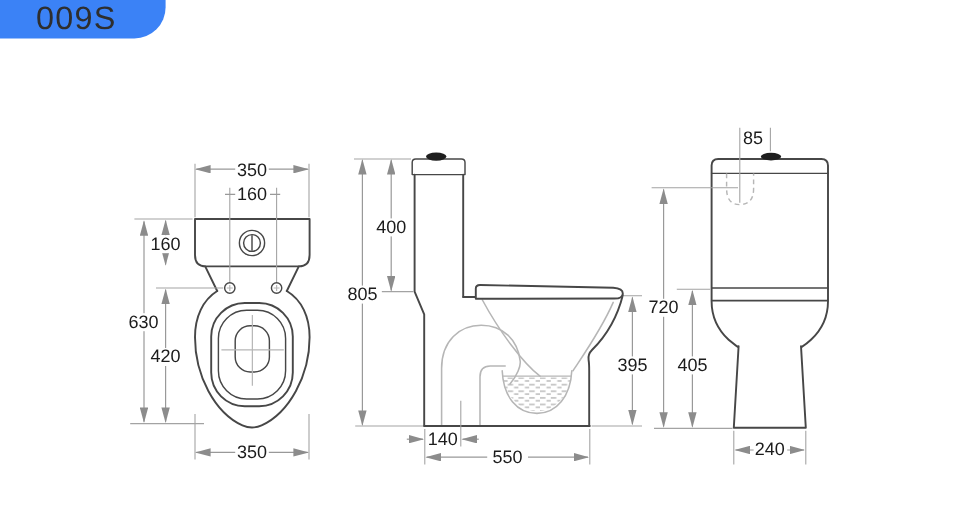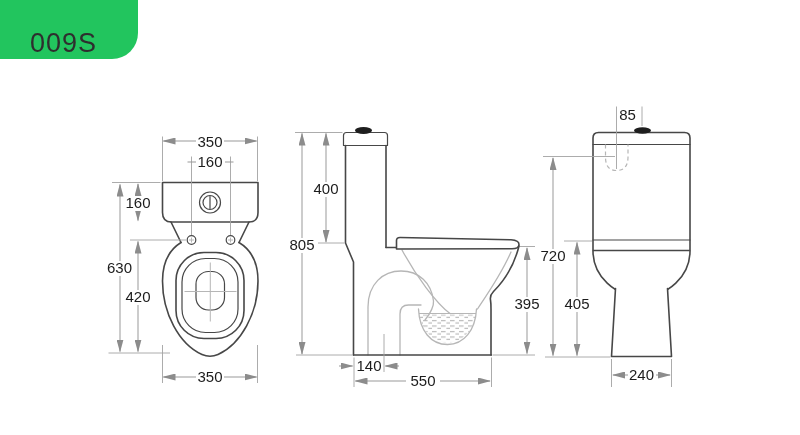--- a/index.html
+++ b/index.html
@@ -1,18 +1,18 @@
 <!DOCTYPE html>
 <html><head>
 <meta charset="utf-8">
 <style>
   html,body{margin:0;padding:0;background:#fff;width:800px;height:435px;overflow:hidden;}
   #stage{position:relative;width:800px;height:435px;background:#ffffff;font-family:"Liberation Sans",sans-serif;}
-  #model-tab{position:absolute;left:0;top:0;width:138px;height:59px;background:#22c55e;
-    border-radius:0 0 26px 0;display:flex;align-items:flex-end;}
+  #model-tab{position:absolute;left:0;top:0;width:138px;height:32px;background:#3b82f6;
+    border-radius:0 0 26px 0;display:flex;align-items:flex-start;}
   #model-tab span{padding-left:30px;font-size:27px;letter-spacing:1px;color:#2e2e2e;}
   svg{position:absolute;left:0;top:0;}
   .o{stroke:#474747;stroke-width:1.6;fill:none;stroke-linejoin:round;stroke-linecap:round;}
   .o2{stroke:#474747;stroke-width:1.2;fill:none;stroke-linejoin:round;stroke-linecap:round;}
   .ow{stroke:#474747;stroke-width:1.6;fill:#ffffff;stroke-linejoin:round;}
   .ow2{stroke:#474747;stroke-width:1.2;fill:#ffffff;stroke-linejoin:round;}
   .lt{stroke:#b6b6b6;stroke-width:1.3;fill:none;stroke-linecap:round;}
   .lt2{stroke:#b6b6b6;stroke-width:1;fill:none;}
   .dash{stroke:#b6b6b6;stroke-width:1.2;fill:none;stroke-dasharray:4 3;}
   .dim{stroke:#999999;stroke-width:1;fill:none;}

